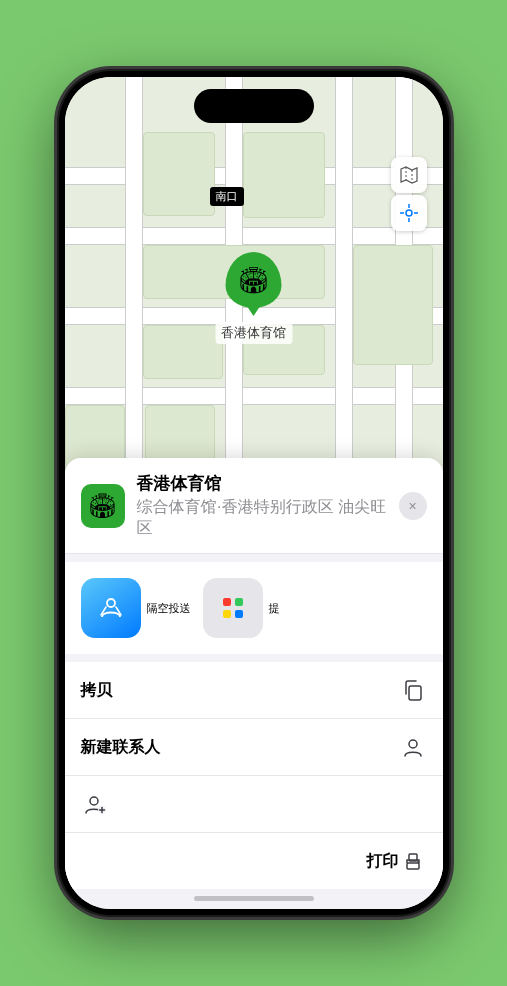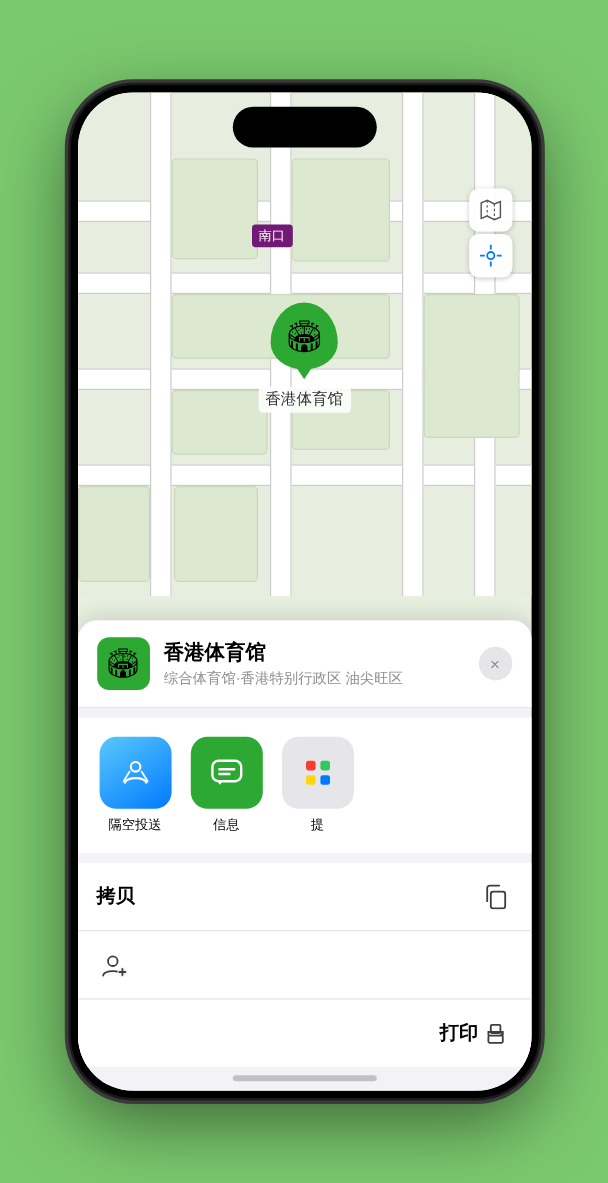--- a/index.html
+++ b/index.html
@@ -133,21 +133,21 @@
       color: #333;
       background: rgba(255,255,255,0.85);
       padding: 2px 6px;
       border-radius: 4px;
     }
     
     .map-label-south {
       position: absolute;
       top: 110px;
       left: 145px;
-      background: #701a75;
+      background: #000000;
       color: #fff;
       font-size: 11px;
       padding: 2px 6px;
       border-radius: 3px;
       font-family: Liberation Serif, serif;
     }
     
     .map-controls {
       position: absolute;
       top: 80px;
@@ -201,21 +201,21 @@
     }
     .location-info {
       flex: 1;
     }
     .location-name {
       font-size: 17px;
       font-weight: 600;
       color: #000;
     }
     .location-subtitle {
-      font-size: 12px;
+      font-size: 16px;
       color: #8e8e93;
       margin-top: 2px;
     }
     .close-btn {
       width: 28px;
       height: 28px;
       background: #e5e5ea;
       border-radius: 50%;
       display: flex;
       align-items: center;
@@ -228,21 +228,21 @@
     .share-actions {
       background: #fff;
       padding: 16px;
       margin-top: 8px;
       display: flex;
       gap: 12px;
       overflow-x: auto;
     }
     .share-action-item {
       display: flex;
-      flex-direction: column;
+      flex-direction: row;
       align-items: center;
       gap: 6px;
       min-width: 64px;
     }
     .share-icon {
       width: 60px;
       height: 60px;
       border-radius: 14px;
       display: flex;
       align-items: center;
@@ -408,31 +408,20 @@
           <div class="share-icon airdrop">
             <svg width="30" height="30" viewBox="0 0 30 30">
                 <circle cx="15" cy="10" r="4" fill="none" stroke="white" stroke-width="1.8"></circle>
                 <path d="M6 24 C6 18 24 18 24 24" fill="none" stroke="white" stroke-width="1.8"></path>
                 <path d="M10 14 L5 22 M20 14 L25 22" stroke="white" stroke-width="1.5" stroke-linecap="round"></path>
               </svg>
           </div>
           <span class="share-label">隔空投送</span>
         </div>
 
-        <div class="share-action-item">
-          <div class="share-icon message">
-            <svg width="30" height="30" viewBox="0 0 30 30">
-                <rect x="3" y="5" width="24" height="17" rx="5" fill="none" stroke="white" stroke-width="2"></rect>
-                <path d="M9 25 L7 21 L13 21 Z" fill="white"></path>
-                <line x1="8" y1="12" x2="22" y2="12" stroke="white" stroke-width="2"></line>
-                <line x1="8" y1="16" x2="18" y2="16" stroke="white" stroke-width="2"></line>
-              </svg>
-          </div>
-          <span class="share-label">信息</span>
-        </div>
 
 
 
         <div class="share-action-item">
           <div class="share-icon more" style="align-items:center; justify-content:center;">
             <div style="display:flex; flex-direction:row; gap:4px;">
               <div style="display:flex;flex-direction:column;gap:4px;">
                 <div style="width:8px;height:8px;background:#ff3b30;border-radius:2px;"></div>
                 <div style="width:8px;height:8px;background:#ffd60a;border-radius:2px;"></div>
               </div>
@@ -451,20 +440,29 @@
         <div class="action-item">
           <span class="action-label">拷贝</span>
           <div class="action-icon">
             <svg width="22" height="22" viewBox="0 0 22 22">
                 <rect x="7" y="7" width="12" height="14" rx="2" fill="none" stroke="#3c3c43" stroke-width="1.5"></rect>
                 <path d="M4 15 L4 4 C4 3 5 2 6 2 L14 2" stroke="#3c3c43" stroke-width="1.5" fill="none" stroke-linecap="round"></path>
               </svg>
           </div>
         </div>
 
+        <div class="action-item">
+          <span class="action-label">新建联系人</span>
+          <div class="action-icon">
+            <svg width="22" height="22" viewBox="0 0 22 22">
+                <circle cx="11" cy="8" r="4" fill="none" stroke="#3c3c43" stroke-width="1.5"></circle>
+                <path d="M3 20 C3 15 19 15 19 20" fill="none" stroke="#3c3c43" stroke-width="1.5" stroke-linecap="round"></path>
+              </svg>
+          </div>
+        </div>
 
         <div class="action-item">
           <div class="action-icon">
             <svg width="22" height="22" viewBox="0 0 22 22">
                 <circle cx="10" cy="8" r="4" fill="none" stroke="#3c3c43" stroke-width="1.5"></circle>
                 <path d="M2 20 C2 15 18 15 18 20" fill="none" stroke="#3c3c43" stroke-width="1.5" stroke-linecap="round"></path>
                 <circle cx="18" cy="17" r="4" fill="#f2f2f7"></circle>
                 <line x1="18" y1="14.5" x2="18" y2="19.5" stroke="#3c3c43" stroke-width="1.5" stroke-linecap="round"></line>
                 <line x1="15.5" y1="17" x2="20.5" y2="17" stroke="#3c3c43" stroke-width="1.5" stroke-linecap="round"></line>
               </svg>

